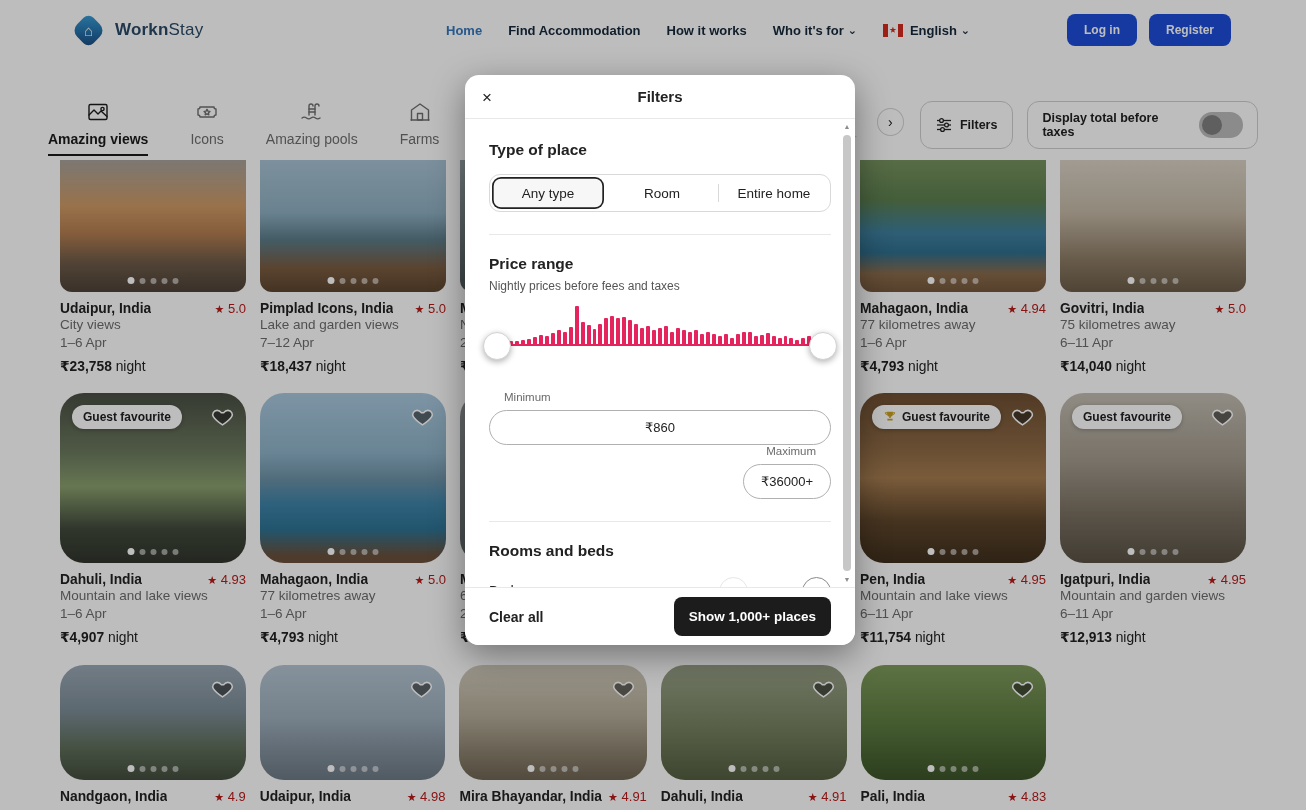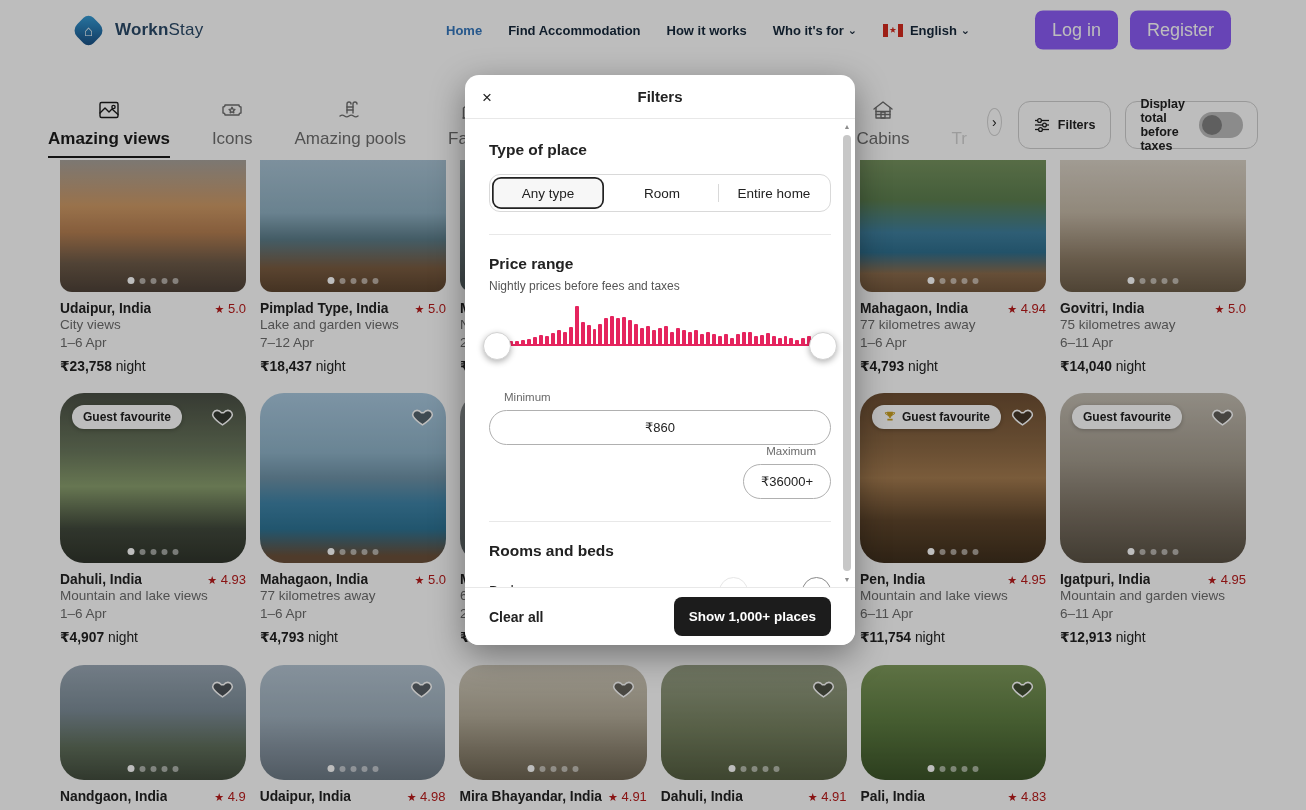--- a/index.html
+++ b/index.html
@@ -17,26 +17,26 @@
   .logo-glyph { transform:rotate(-45deg); color:#fff; font-size:15px; line-height:1; }
   .brand-text { font-size:17px; color:#2b4a68; letter-spacing:.2px; }
   .brand-text b { font-weight:700; }
   nav { position:absolute; left:446px; top:0; height:60px; display:flex; align-items:center; gap:26px; }
   .nav-item { font-size:13px; font-weight:600; color:#16283a; text-decoration:none; display:flex; align-items:center; cursor:pointer; }
   .nav-item.active { color:#3577bd; }
   .chev { font-size:11px; margin-left:4px; color:inherit; }
   .flag { width:20px; height:13px; background:linear-gradient(90deg,#d52b1e 0 27%,#fff 27% 73%,#d52b1e 73%); display:inline-flex; align-items:center; justify-content:center; margin-right:7px; }
   .leaf { width:7px; height:7px; background:#d52b1e; clip-path:polygon(50% 0,62% 35%,98% 35%,68% 57%,79% 91%,50% 70%,21% 91%,32% 57%,2% 35%,38% 35%); }
   .auth { position:absolute; right:75px; top:50%; transform:translateY(-50%); display:flex; gap:12px; }
-  .auth button { background:#8b5cf6; color:#fff; border:none; border-radius:8px; font-size:18px; font-weight:400; padding:9px 17px; cursor:pointer; font-family:inherit; }
+  .auth button { background:#1d4ed8; color:#fff; border:none; border-radius:8px; font-size:12px; font-weight:700; padding:9px 17px; cursor:pointer; font-family:inherit; }
 
   
   .category-bar { display:flex; align-items:center; padding:0 48px; margin-top:42px; height:52px; }
   .cat-group { display:flex; gap:42px; align-items:flex-end; }
-  .cat { display:flex; flex-direction:column; align-items:center; gap:7px; font-size:17px; color:#6f6f6f; padding-bottom:9px; cursor:pointer; white-space:nowrap; }
+  .cat { display:flex; flex-direction:column; align-items:center; gap:7px; font-size:14px; color:#6f6f6f; padding-bottom:9px; cursor:pointer; white-space:nowrap; }
   .cat svg { width:24px; height:24px; stroke:#6f6f6f; fill:none; stroke-width:1.4; stroke-linecap:round; stroke-linejoin:round; }
   .cat.active { color:#1c1c1c; font-weight:700; border-bottom:2px solid #1c1c1c; padding-bottom:7px; }
   .cat.active svg { stroke:#1c1c1c; }
   .cat.faded { opacity:.3; }
   .cat-spacer { flex:1; }
   .next-btn { width:28px; height:28px; border-radius:50%; border:1px solid #d4d4d4; background:#fff; font-size:14px; color:#222; margin:0 16px 12px 20px; display:flex; align-items:center; justify-content:center; cursor:pointer; }
   .filters-btn { display:flex; align-items:center; gap:8px; border:1px solid #cfcfcf; border-radius:12px; background:#fff; padding:0 15px; height:48px; font-size:12.5px; font-weight:600; color:#222; margin-bottom:6px; cursor:pointer; font-family:inherit; }
   .total-pill { display:flex; align-items:center; gap:11px; border:1px solid #cfcfcf; border-radius:12px; background:#fff; padding:5px 14px; height:48px; font-size:12.5px; font-weight:600; color:#222; margin-left:14px; margin-bottom:6px; cursor:pointer; }
   .toggle { width:44px; height:26px; border-radius:13px; background:#bcbcbc; position:relative; flex:0 0 auto; }
   .knob { position:absolute; left:3px; top:3px; width:20px; height:20px; border-radius:50%; background:#808080; }
@@ -285,21 +285,21 @@
           <div class="dots">
             <span class="dot on"></span>
             <span class="dot"></span>
             <span class="dot"></span>
             <span class="dot"></span>
             <span class="dot"></span>
           </div>
         </div>
         <div class="card-text">
           <div class="t-row">
-            <span class="c-title">Pimplad Type, India</span>
+            <span class="c-title">Pimplad Icons, India</span>
             <span class="c-rating"><span class="st">★</span> 5.0</span>
           </div>
           <div class="c-sub">Lake and garden views</div>
           <div class="c-dates">7–12 Apr</div>
           <div class="c-price"><b>₹18,437</b> night</div>
         </div>
       </div>
       <div class="card">
         <div class="photo ph-1-3"></div>
         <div class="card-text">

